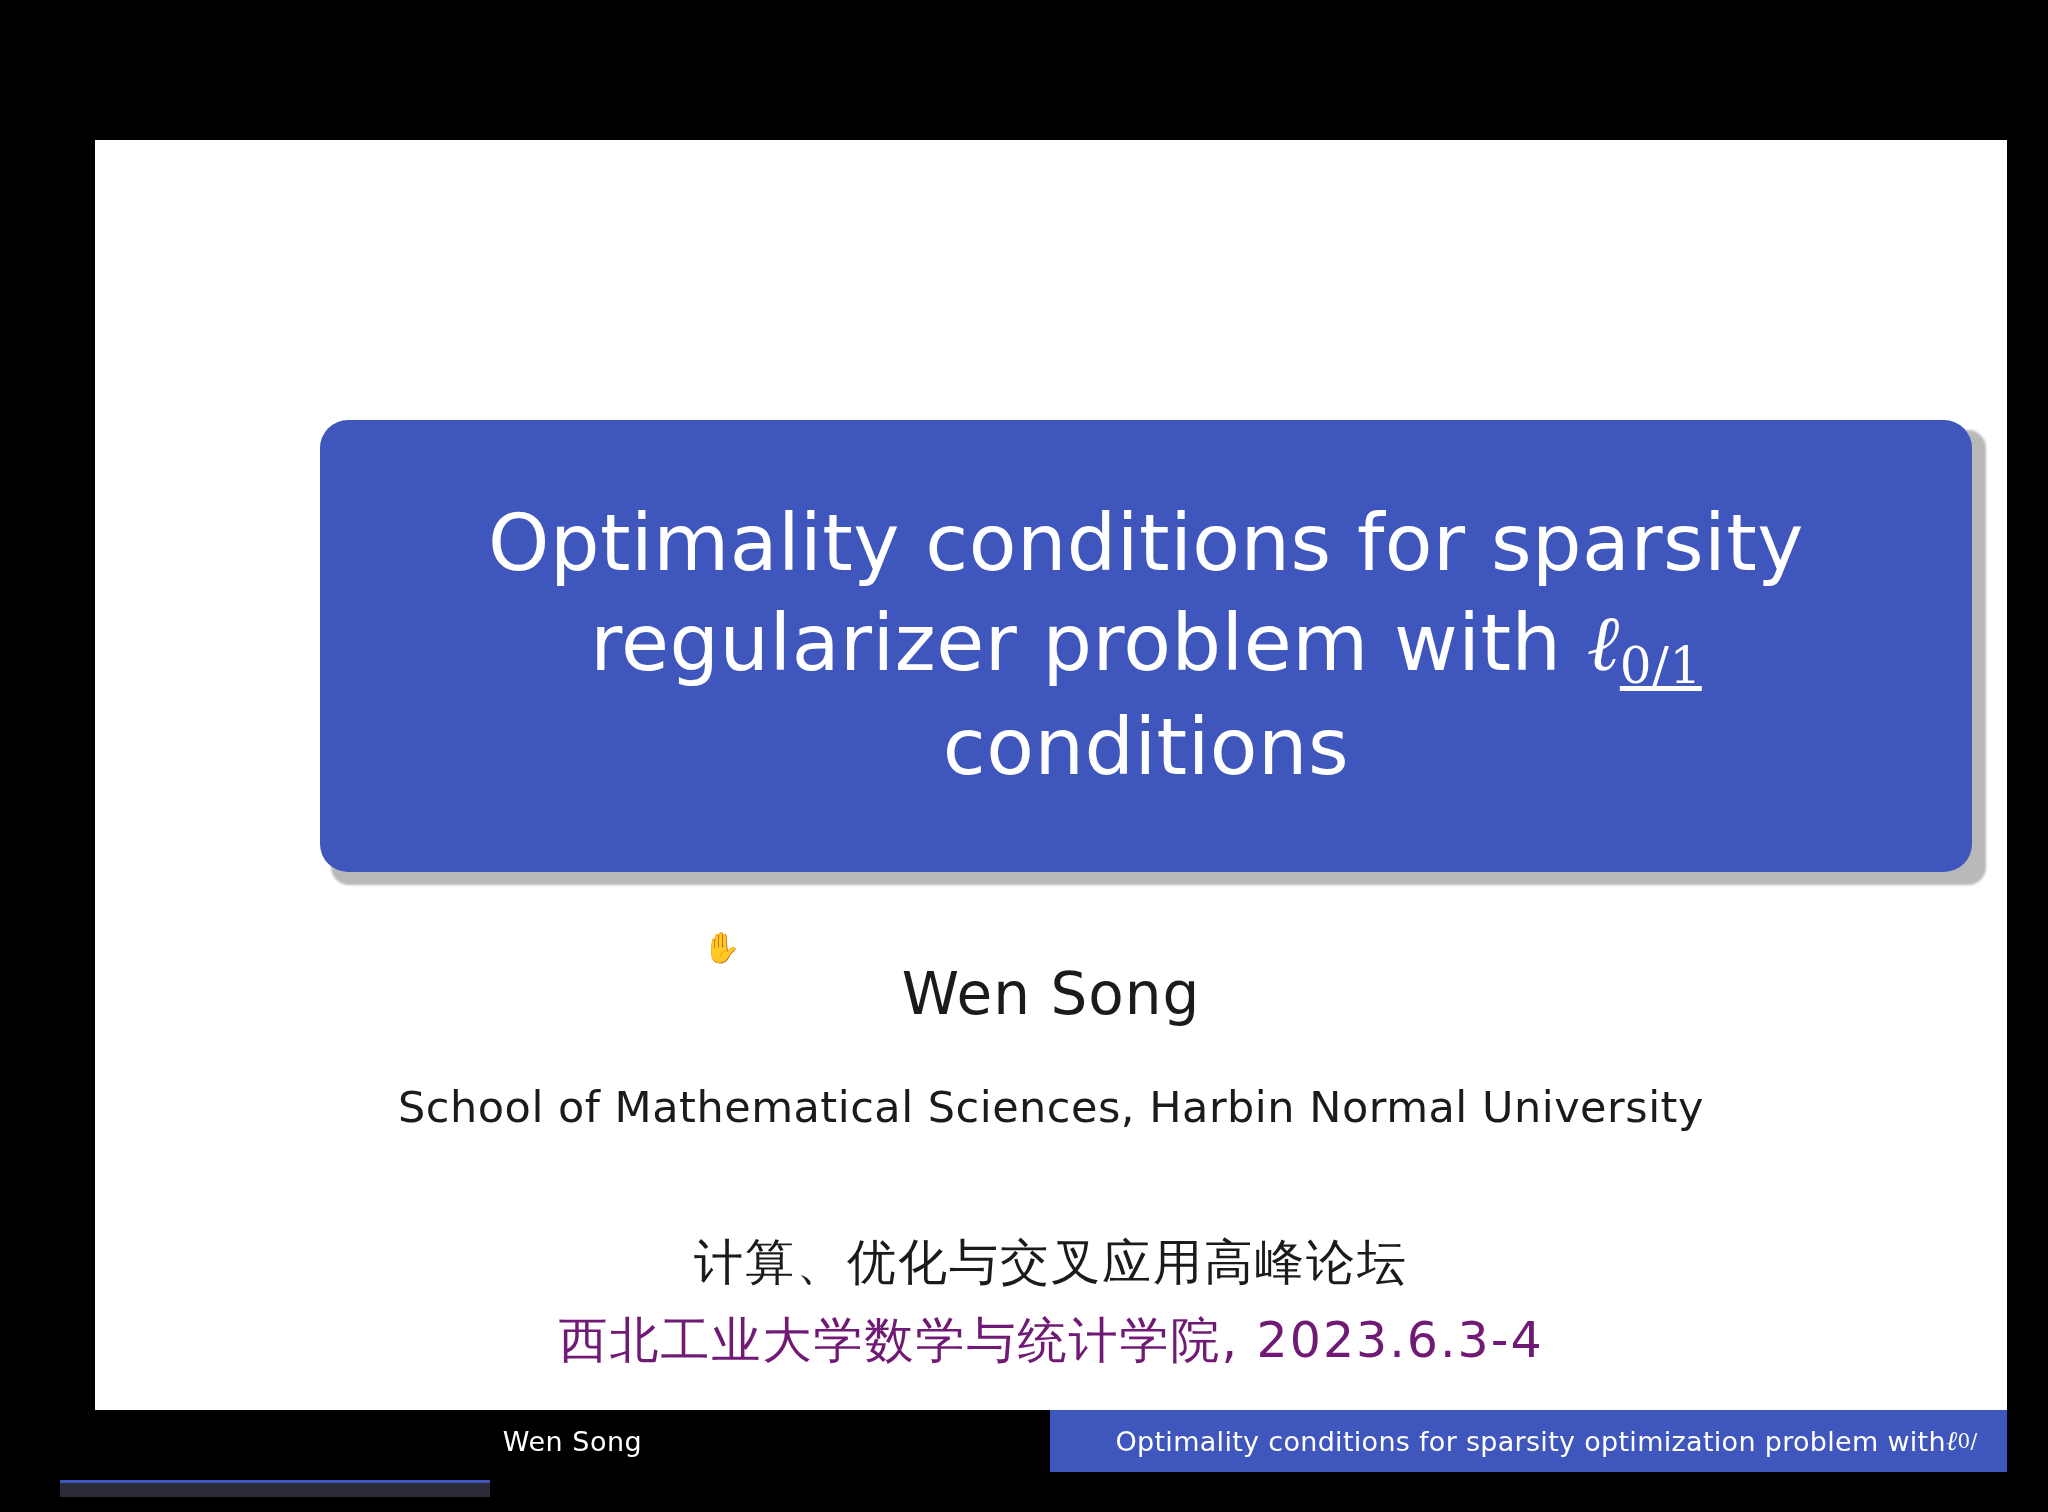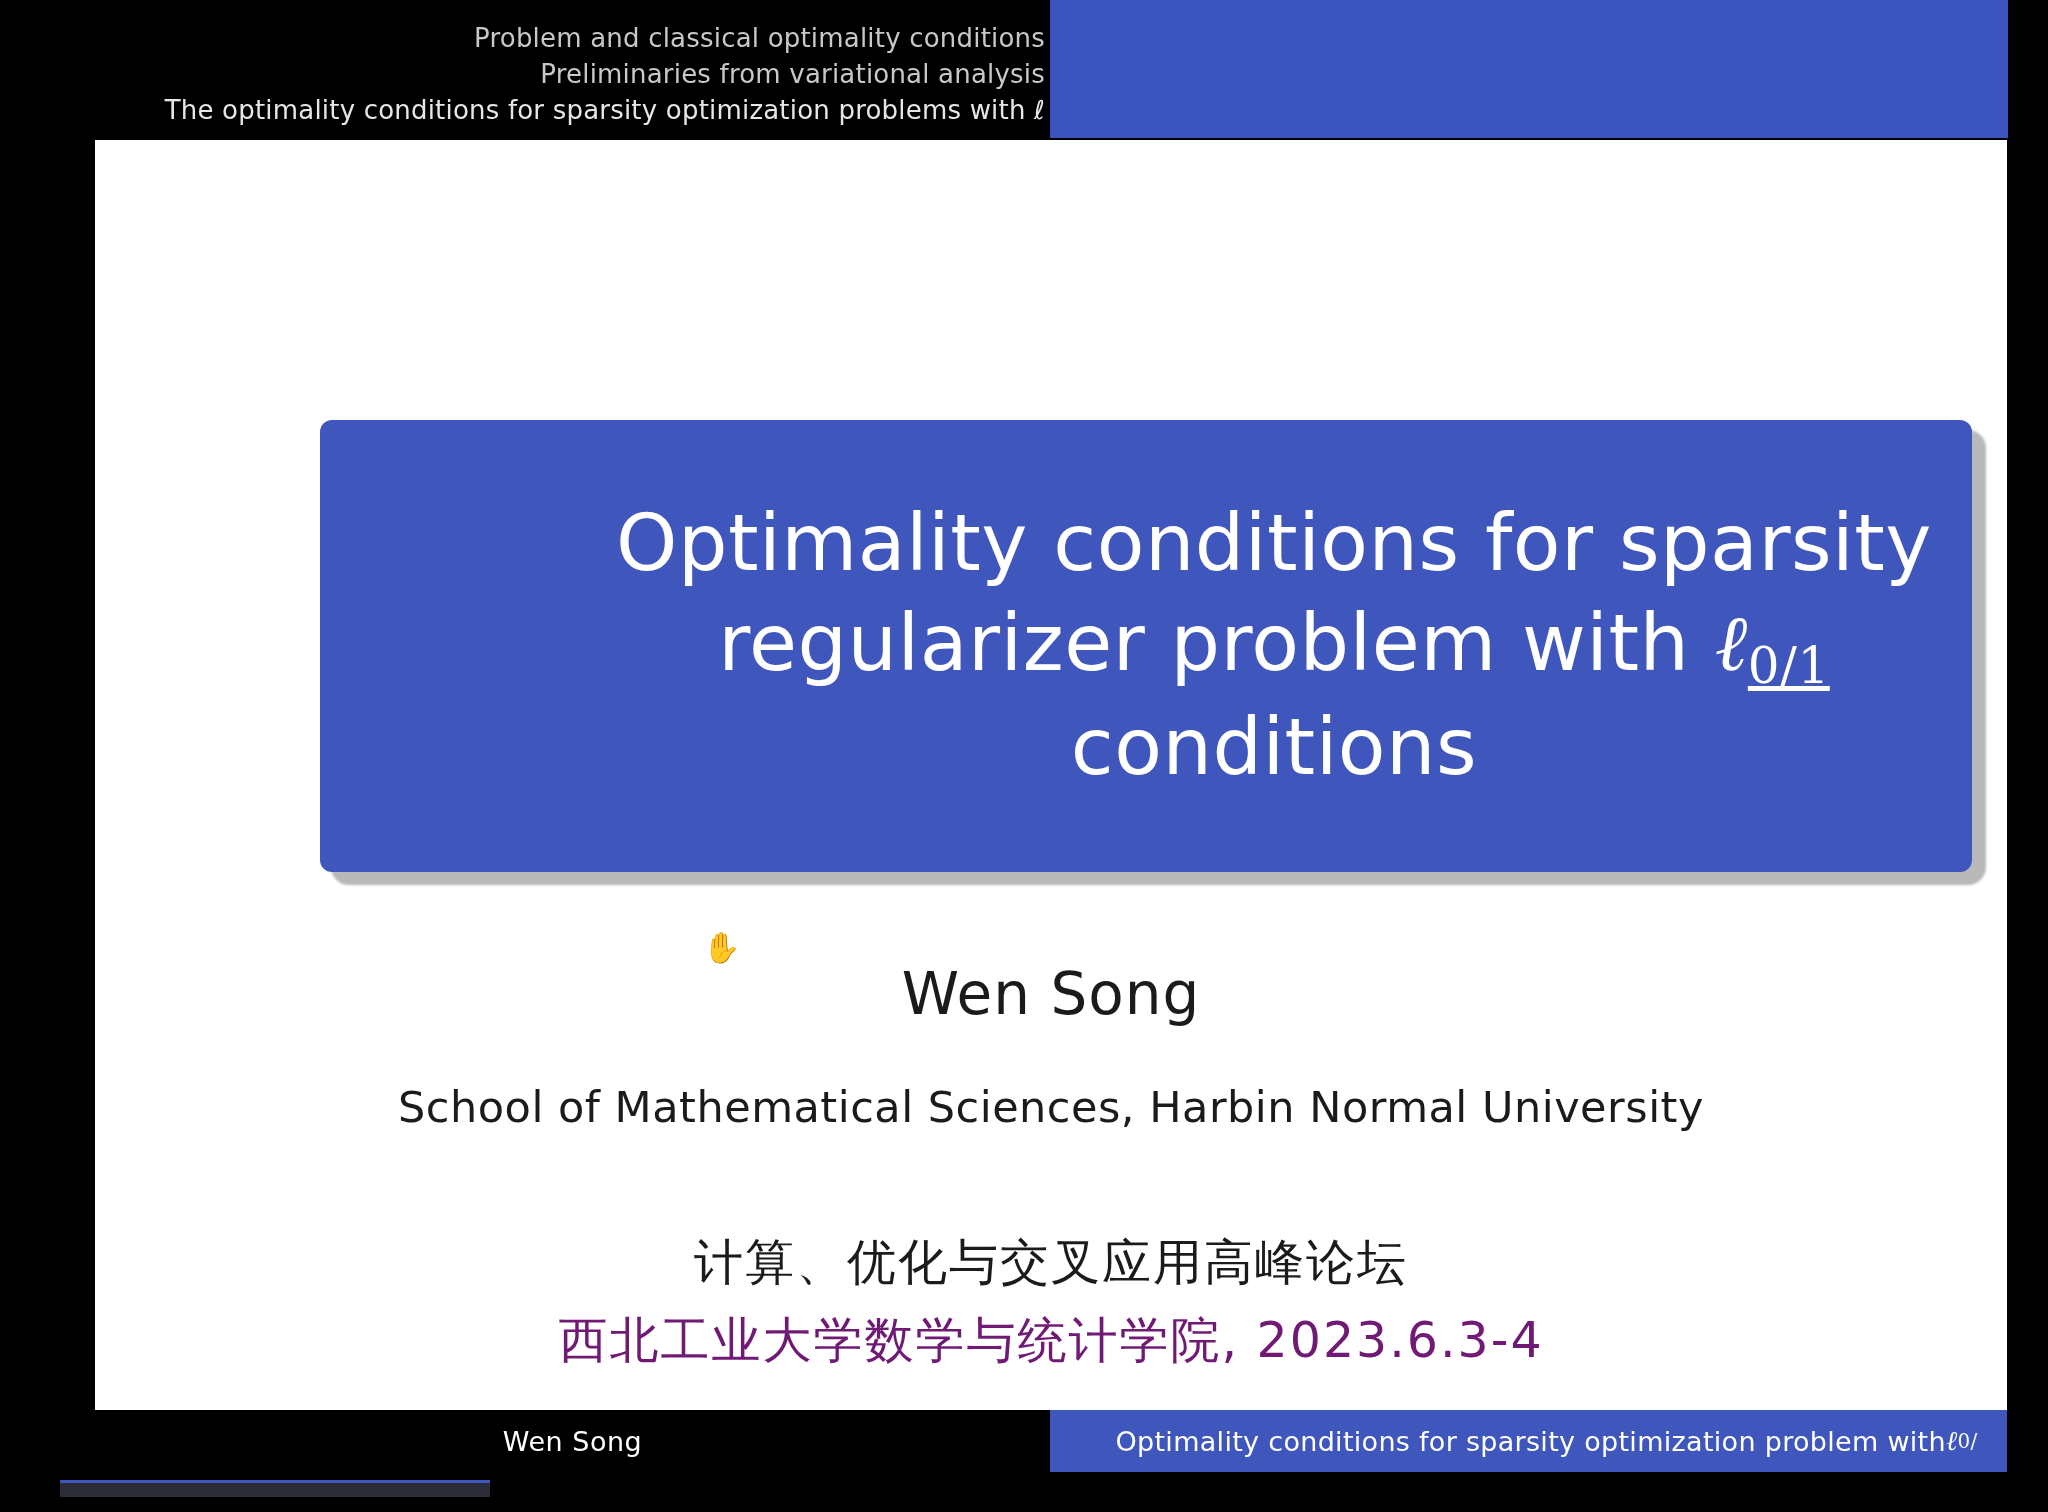--- a/index.html
+++ b/index.html
@@ -81,24 +81,24 @@
     border-radius: 18px;
     filter: blur(1px);
   }
   .title-banner {
     position: absolute;
     left: 225px;
     top: 280px;
     width: 1652px;
     height: 452px;
     background: #3f56bd;
-    border-radius: 12px;
+    border-radius: 28px;
     display: flex;
     align-items: center;
-    justify-content: flex-end;
+    justify-content: center;
   }
   .title-text {
     color: #ffffff;
     font-size: 78px;
     line-height: 1.28;
     text-align: center;
     font-family: "DejaVu Sans", sans-serif;
     font-weight: 400;
     letter-spacing: 0.5px;
     padding: 0 40px;
@@ -255,28 +255,20 @@
     width: 41px;
     height: 1270px;
     background: #000000;
   }
 </style>
 </head>
 <body>
 
 <div class="screen">
 
-  <div class="header-strip">
-    <div class="header-blue-block"></div>
-    <div class="header-nav-lines">
-      <div class="line dim">Problem and classical optimality conditions</div>
-      <div class="line dim">Preliminaries from variational analysis</div>
-      <div class="line bright">The optimality conditions for sparsity optimization problems with ℓ</div>
-    </div>
-  </div>
 
   <div class="left-margin"></div>
   <div class="right-margin"></div>
 
   <div class="slide">
 
     <div class="title-banner-shadow"></div>
     <div class="title-banner">
       <div class="title-text">
         <span>Optimality conditions for sparsity</span><br>

